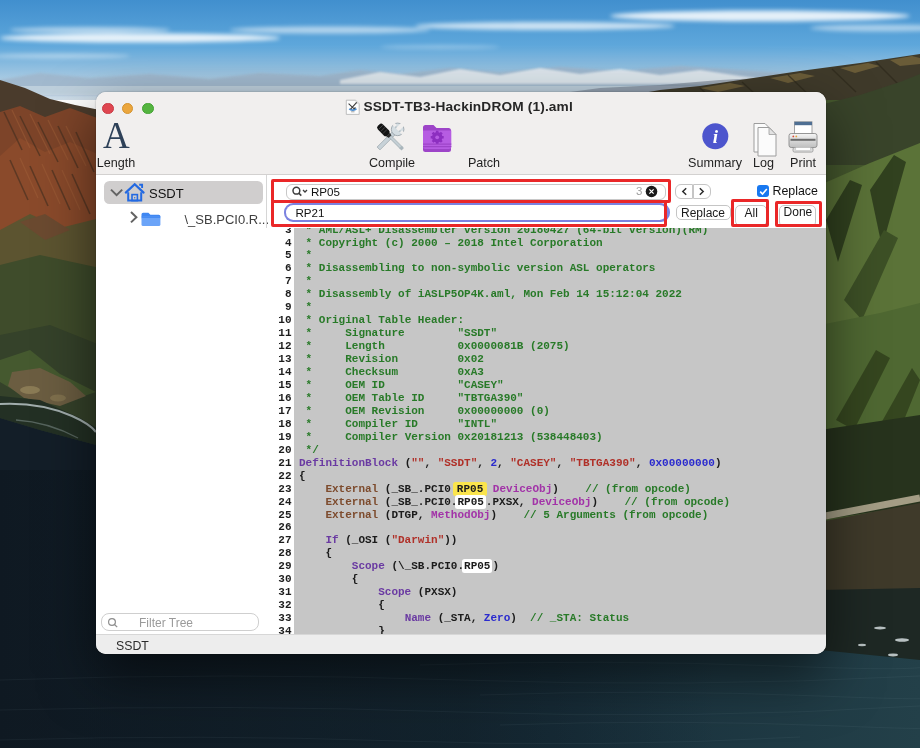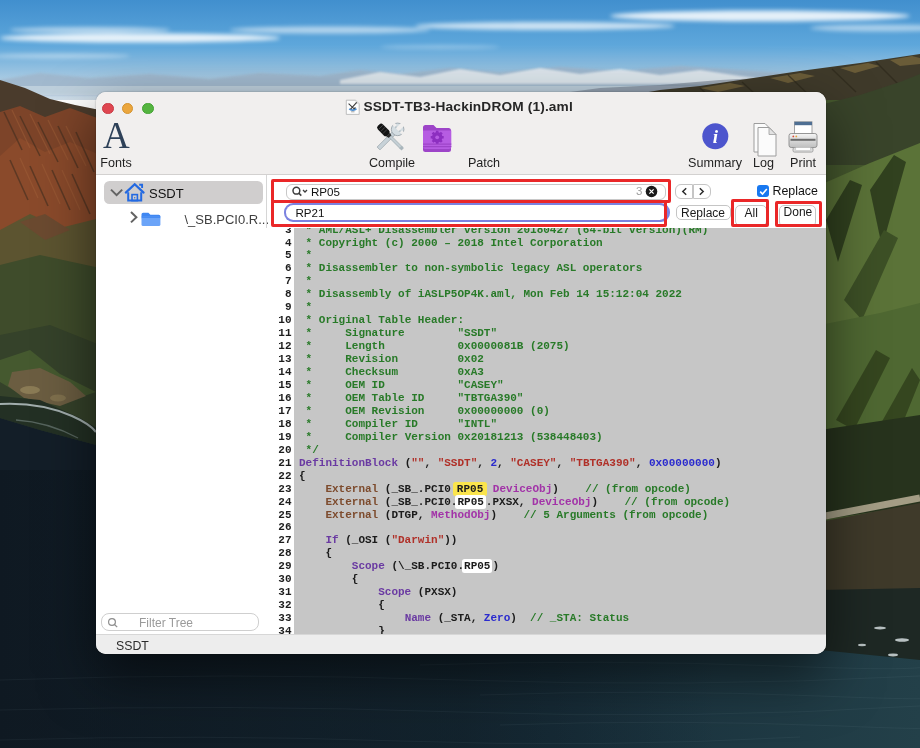--- a/index.html
+++ b/index.html
@@ -162,21 +162,21 @@
   <rect x="575" y="650" width="5" height="3" fill="#e8eef0" opacity="0.9"></rect>
 </svg>
 <div class="win">
   <div class="tb">
     <div class="light" style="left:6.1px;background:#df4650;border:0.5px solid #c93a44;"></div>
     <div class="light" style="left:25.6px;background:#eba63d;border:0.5px solid #d4922e;"></div>
     <div class="light" style="left:46px;background:#54b43f;border:0.5px solid #43a232;"></div>
     <div id="docicon" style="position:absolute;left:250px;top:8px;width:13px;height:14px;"></div>
     <div class="titletxt">SSDT-TB3-HackinDROM (1).aml</div>
     <div id="fontsA" style="position:absolute;left:7px;top:22px;width:28px;height:38px;font-family:'Liberation Serif',serif;font-weight:normal;font-size:37px;color:#2e4158;">A</div>
-    <div class="tlabel" style="left:0px;width:40px;">Fonts</div>
+    <div class="tlabel" style="left:0px;width:40px;">Length</div>
     <div class="tlabel" style="left:266px;width:60px;">Compile</div>
     <div class="tlabel" style="left:311px;width:60px;padding-left:47px;">Patch</div>
     <div class="tlabel" style="left:589px;width:60px;">Summary</div>
     <div class="tlabel" style="left:637.5px;width:60px;">Log</div>
     <div class="tlabel" style="left:677px;width:60px;">Print</div>
     <svg id="icons" style="position:absolute;left:0;top:0;" width="730" height="82" viewBox="0 0 730 82">
 
       <g>
         <path d="M250.3,8.2 h9.3 l3.6,3.6 v10.6 h-12.9 z" fill="#fdfdfd" stroke="#b0b0b0" stroke-width="0.8"></path>
         <path d="M259.6,8.2 l3.6,3.6 h-3.6 z" fill="#d8d8d8"></path>
@@ -309,21 +309,21 @@
 30
 31
 32
 33
 34</pre>
     </div>
   <div class="codearea">
       <pre class="codepre"> <span class="c">* AML/ASL+ Disassembler version 20180427 (64-bit version)(RM)</span>
  <span class="c">* Copyright (c) 2000 – 2018 Intel Corporation</span>
  <span class="c">*</span>
- <span class="c">* Disassembler to non-symbolic legacy ASL operators</span>
+ <span class="c">* Disassembling to non-symbolic version ASL operators</span>
  <span class="c">*</span>
  <span class="c">* Disassembly of iASLP5OP4K.aml, Mon Feb 14 15:12:04 2022</span>
  <span class="c">*</span>
  <span class="c">* Original Table Header:</span>
  <span class="c">*     Signature        "SSDT"</span>
  <span class="c">*     Length           0x0000081B (2075)</span>
  <span class="c">*     Revision         0x02</span>
  <span class="c">*     Checksum         0xA3</span>
  <span class="c">*     OEM ID           "CASEY"</span>
  <span class="c">*     OEM Table ID     "TBTGA390"</span>

